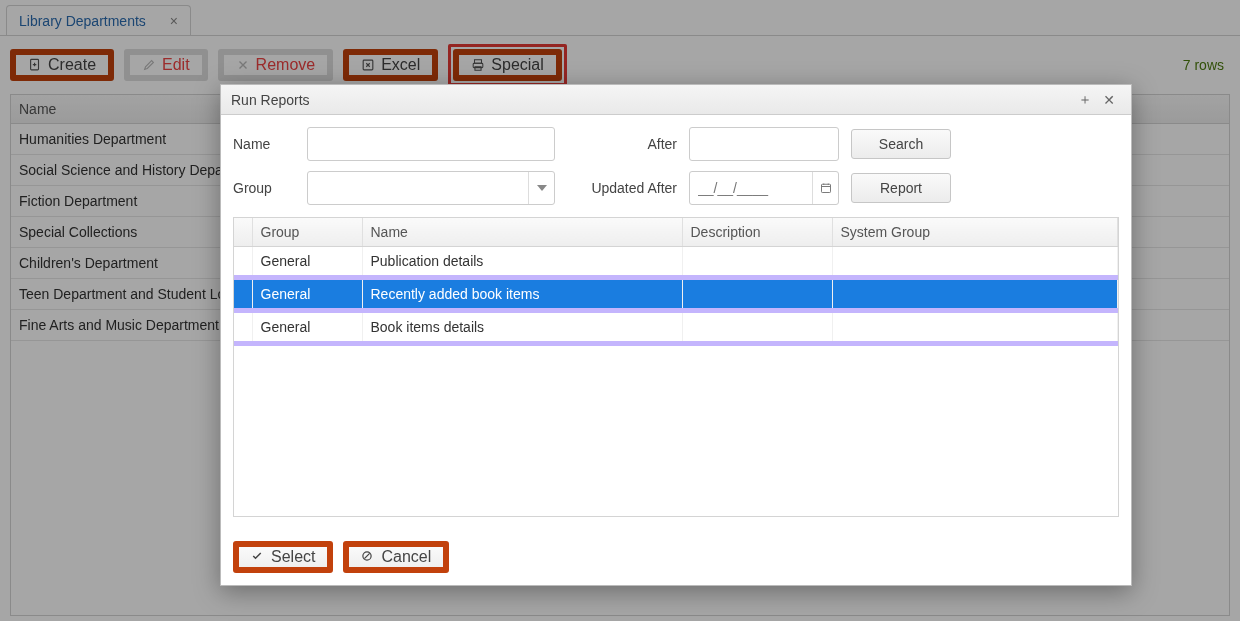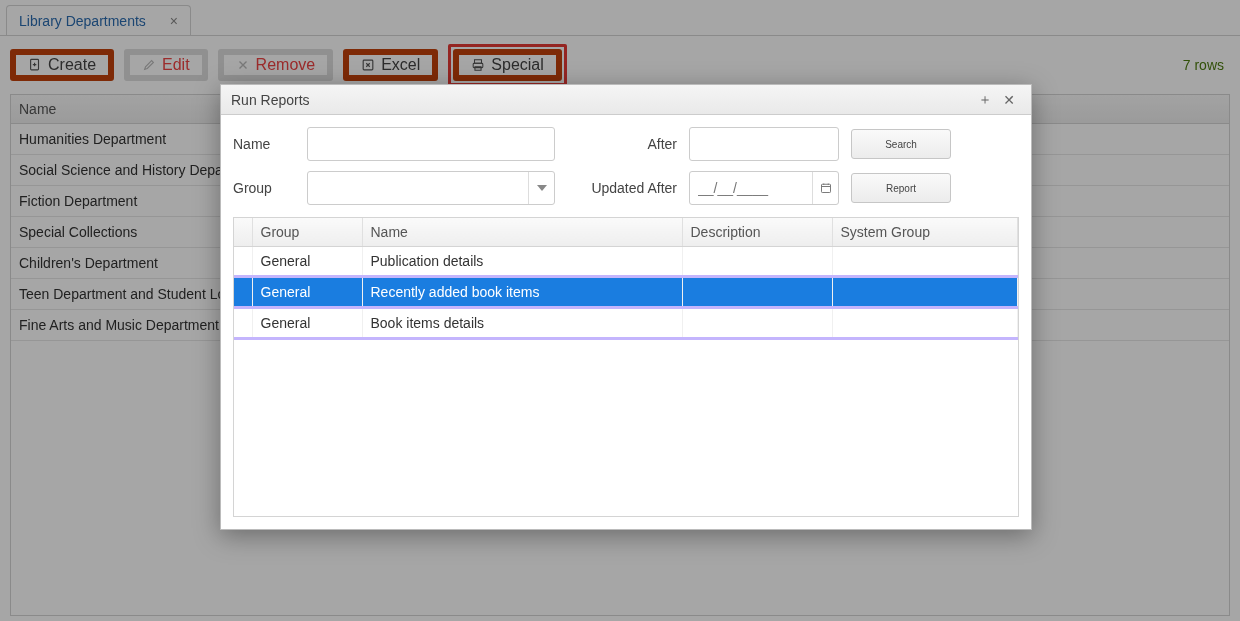--- a/index.html
+++ b/index.html
@@ -23,41 +23,41 @@
   
   .grid-wrap { margin: 0 10px 10px 10px; border: 1px solid #d4d4d4; height: 522px; }
   .grid { width: 100%; border-collapse: collapse; }
   .grid th { text-align: left; font-weight: 400; color: #555; background: linear-gradient(#fafafa,#eee); border-bottom: 1px solid #d4d4d4; padding: 6px 8px; height: 28px; }
   .grid td { border-bottom: 1px solid #e6e6e6; padding: 7px 8px; color: #333; }
 
   
   .overlay { position: absolute; inset: 0; background: rgba(0,0,0,0.35); }
 
   
-  .dialog { position: absolute; left: 220px; top: 84px; width: 812px; background: #fff; border: 1px solid #bbb; box-shadow: 0 6px 24px rgba(0,0,0,0.35); }
+  .dialog { position: absolute; left: 220px; top: 84px; width: 912px; background: #fff; border: 1px solid #bbb; box-shadow: 0 6px 24px rgba(0,0,0,0.35); }
   .dlg-head { display: flex; align-items: center; height: 30px; padding: 0 10px; background: linear-gradient(#f5f5f5,#e9e9e9); border-bottom: 1px solid #ccc; }
   .dlg-title { flex: 1; color: #444; font-size: 14px; }
   .dlg-head .ico { width: 24px; text-align: center; color: #666; font-size: 14px; cursor: pointer; }
 
   .dlg-body { padding: 12px; }
   .filters { display: grid; grid-template-columns: 62px 248px 110px 150px 100px; column-gap: 12px; row-gap: 10px; align-items: center; }
   .lbl { color: #444; }
   .input { height: 30px; border: 1px solid #ccc; border-radius: 3px; padding: 16px 8px; width: 100%; font-size: 14px; }
   .combo { position: relative; }
   .combo .input { padding-right: 28px; }
   .combo .caret { position: absolute; right: 1px; top: 1px; bottom: 1px; width: 26px; display:flex; align-items:center; justify-content:center; border-left:1px solid #ddd; color:#888; }
   .datefield { position: relative; }
   .datefield .input { padding-right: 28px; color:#aaa; }
   .datefield .calico { position: absolute; right: 1px; top: 1px; bottom: 1px; width: 26px; display:flex; align-items:center; justify-content:center; border-left:1px solid #ddd; color:#888; }
-  .dlg-btn { height: 30px; width: 100px; border: 1px solid #c6c6c6; border-radius: 3px; background: linear-gradient(#fafafa,#ececec); color: #444; cursor: pointer; font-size:10px; }
+  .dlg-btn { height: 30px; width: 100px; border: 1px solid #c6c6c6; border-radius: 3px; background: linear-gradient(#fafafa,#ececec); color: #444; cursor: pointer; font-size:14px; }
 
   .dlg-grid-wrap { margin-top: 12px; border: 1px solid #d4d4d4; height: 300px; overflow: hidden; background:#fff;}
   .dlg-grid { width: 100%; border-collapse: collapse; table-layout: fixed; }
   .dlg-grid th { text-align: left; font-weight: 400; color: #555; background: linear-gradient(#fafafa,#eee); border-bottom: 1px solid #d4d4d4; border-right: 1px solid #e0e0e0; padding: 6px 8px; height: 28px; }
-  .dlg-grid td { border-bottom: 3px solid #c4b5fd; border-right: 1px solid #f0f0f0; padding: 6px 8px; }
+  .dlg-grid td { border-bottom: 5px solid #c4b5fd; border-right: 1px solid #f0f0f0; padding: 6px 8px; }
   .dlg-grid tr.selected td { background: #1a7de0; color: #fff; }
   .col-handle { width: 18px; }
   .col-group { width: 110px; }
   .col-name  { width: 320px; }
   .col-desc  { width: 150px; }
   .col-code  { width: auto; }
 
   .dlg-foot { display: flex; gap: 10px; padding: 12px; }
   .dlg-foot .btn { background: linear-gradient(#fafafa,#efefef); }
 
@@ -233,15 +233,34 @@
                 <td></td>
                 <td>General</td>
                 <td>Book items details</td>
                 <td></td>
                 <td></td>
               </tr>
             </tbody>
       </table>
     </div>
   </div>
+  <div class="dlg-foot">
+    <button class="btn">
+      <span class="ic">
+            <svg width="12" height="12" viewBox="0 0 16 16" fill="none" stroke="#444" stroke-width="2">
+              <path d="M3 8l3 3 7-7"></path>
+            </svg>
+          </span>
+      <span>Select</span>
+    </button>
+    <button class="btn">
+      <span class="ic">
+            <svg width="12" height="12" viewBox="0 0 16 16" fill="none" stroke="#444" stroke-width="1.6">
+              <circle cx="8" cy="8" r="5.5"></circle>
+              <path d="M4.5 11.5l7-7"></path>
+            </svg>
+          </span>
+      <span>Cancel</span>
+    </button>
+  </div>
 </div>
 
 </div>
 
 </body></html>

